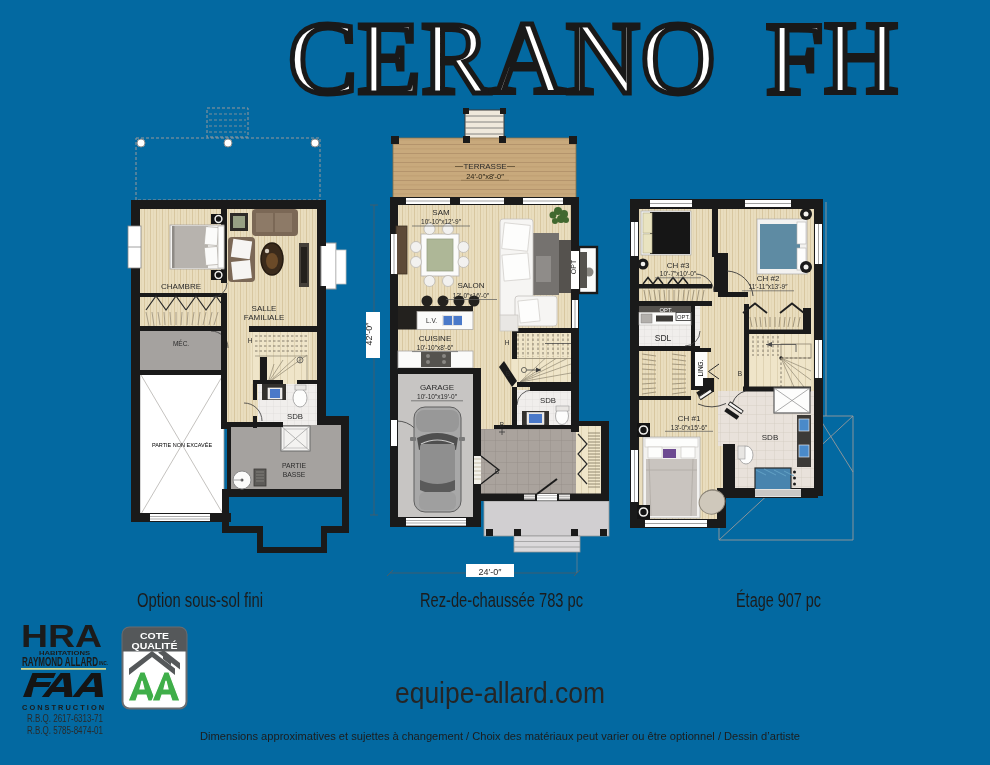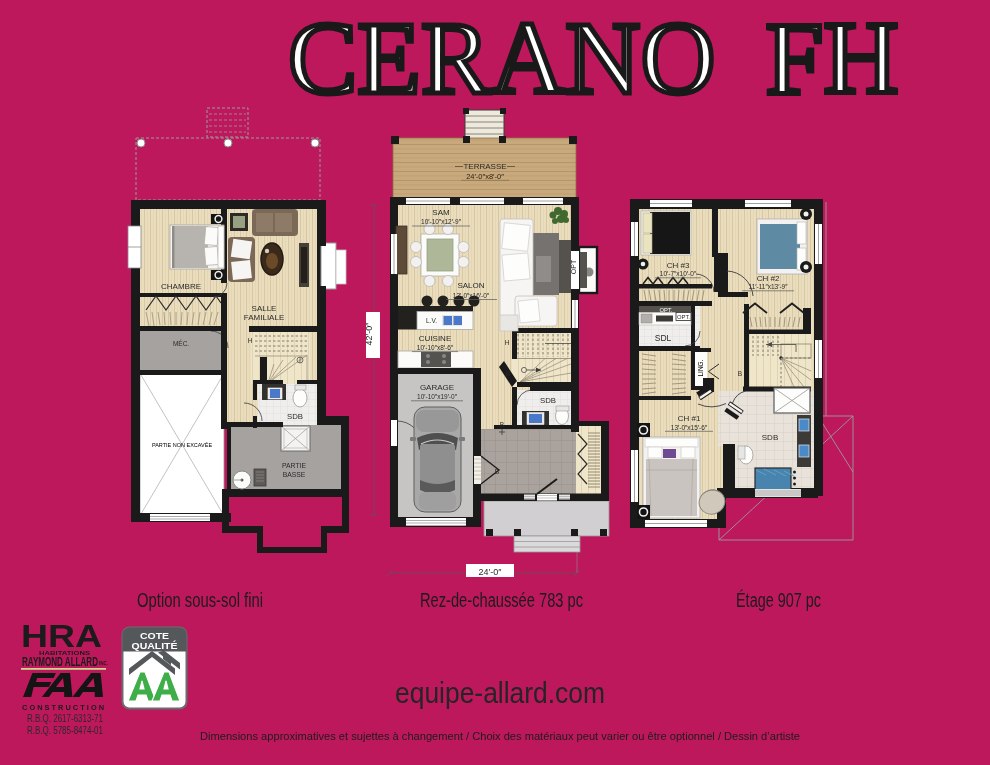--- a/index.html
+++ b/index.html
@@ -1,16 +1,16 @@
 <!DOCTYPE html>
 <html><head>
 <meta charset="utf-8">
 <style>
 html,body{margin:0;padding:0;background:#fff;}
-#page{position:relative;width:990px;height:765px;background:#be185d;overflow:hidden;font-family:"Liberation Sans",sans-serif;}
+#page{position:relative;width:990px;height:765px;background:#0369a1;overflow:hidden;font-family:"Liberation Sans",sans-serif;}
 svg{position:absolute;top:0;left:0;}
 text{font-family:"Liberation Sans",sans-serif;}
 .rl{font-size:8px;fill:#2a2a2a;}
 .rd{font-size:6.5px;fill:#2a2a2a;}
 </style>
 </head>
 <body>
 <div id="page">
 <svg width="990" height="765" viewBox="0 0 990 765">
 <defs>

